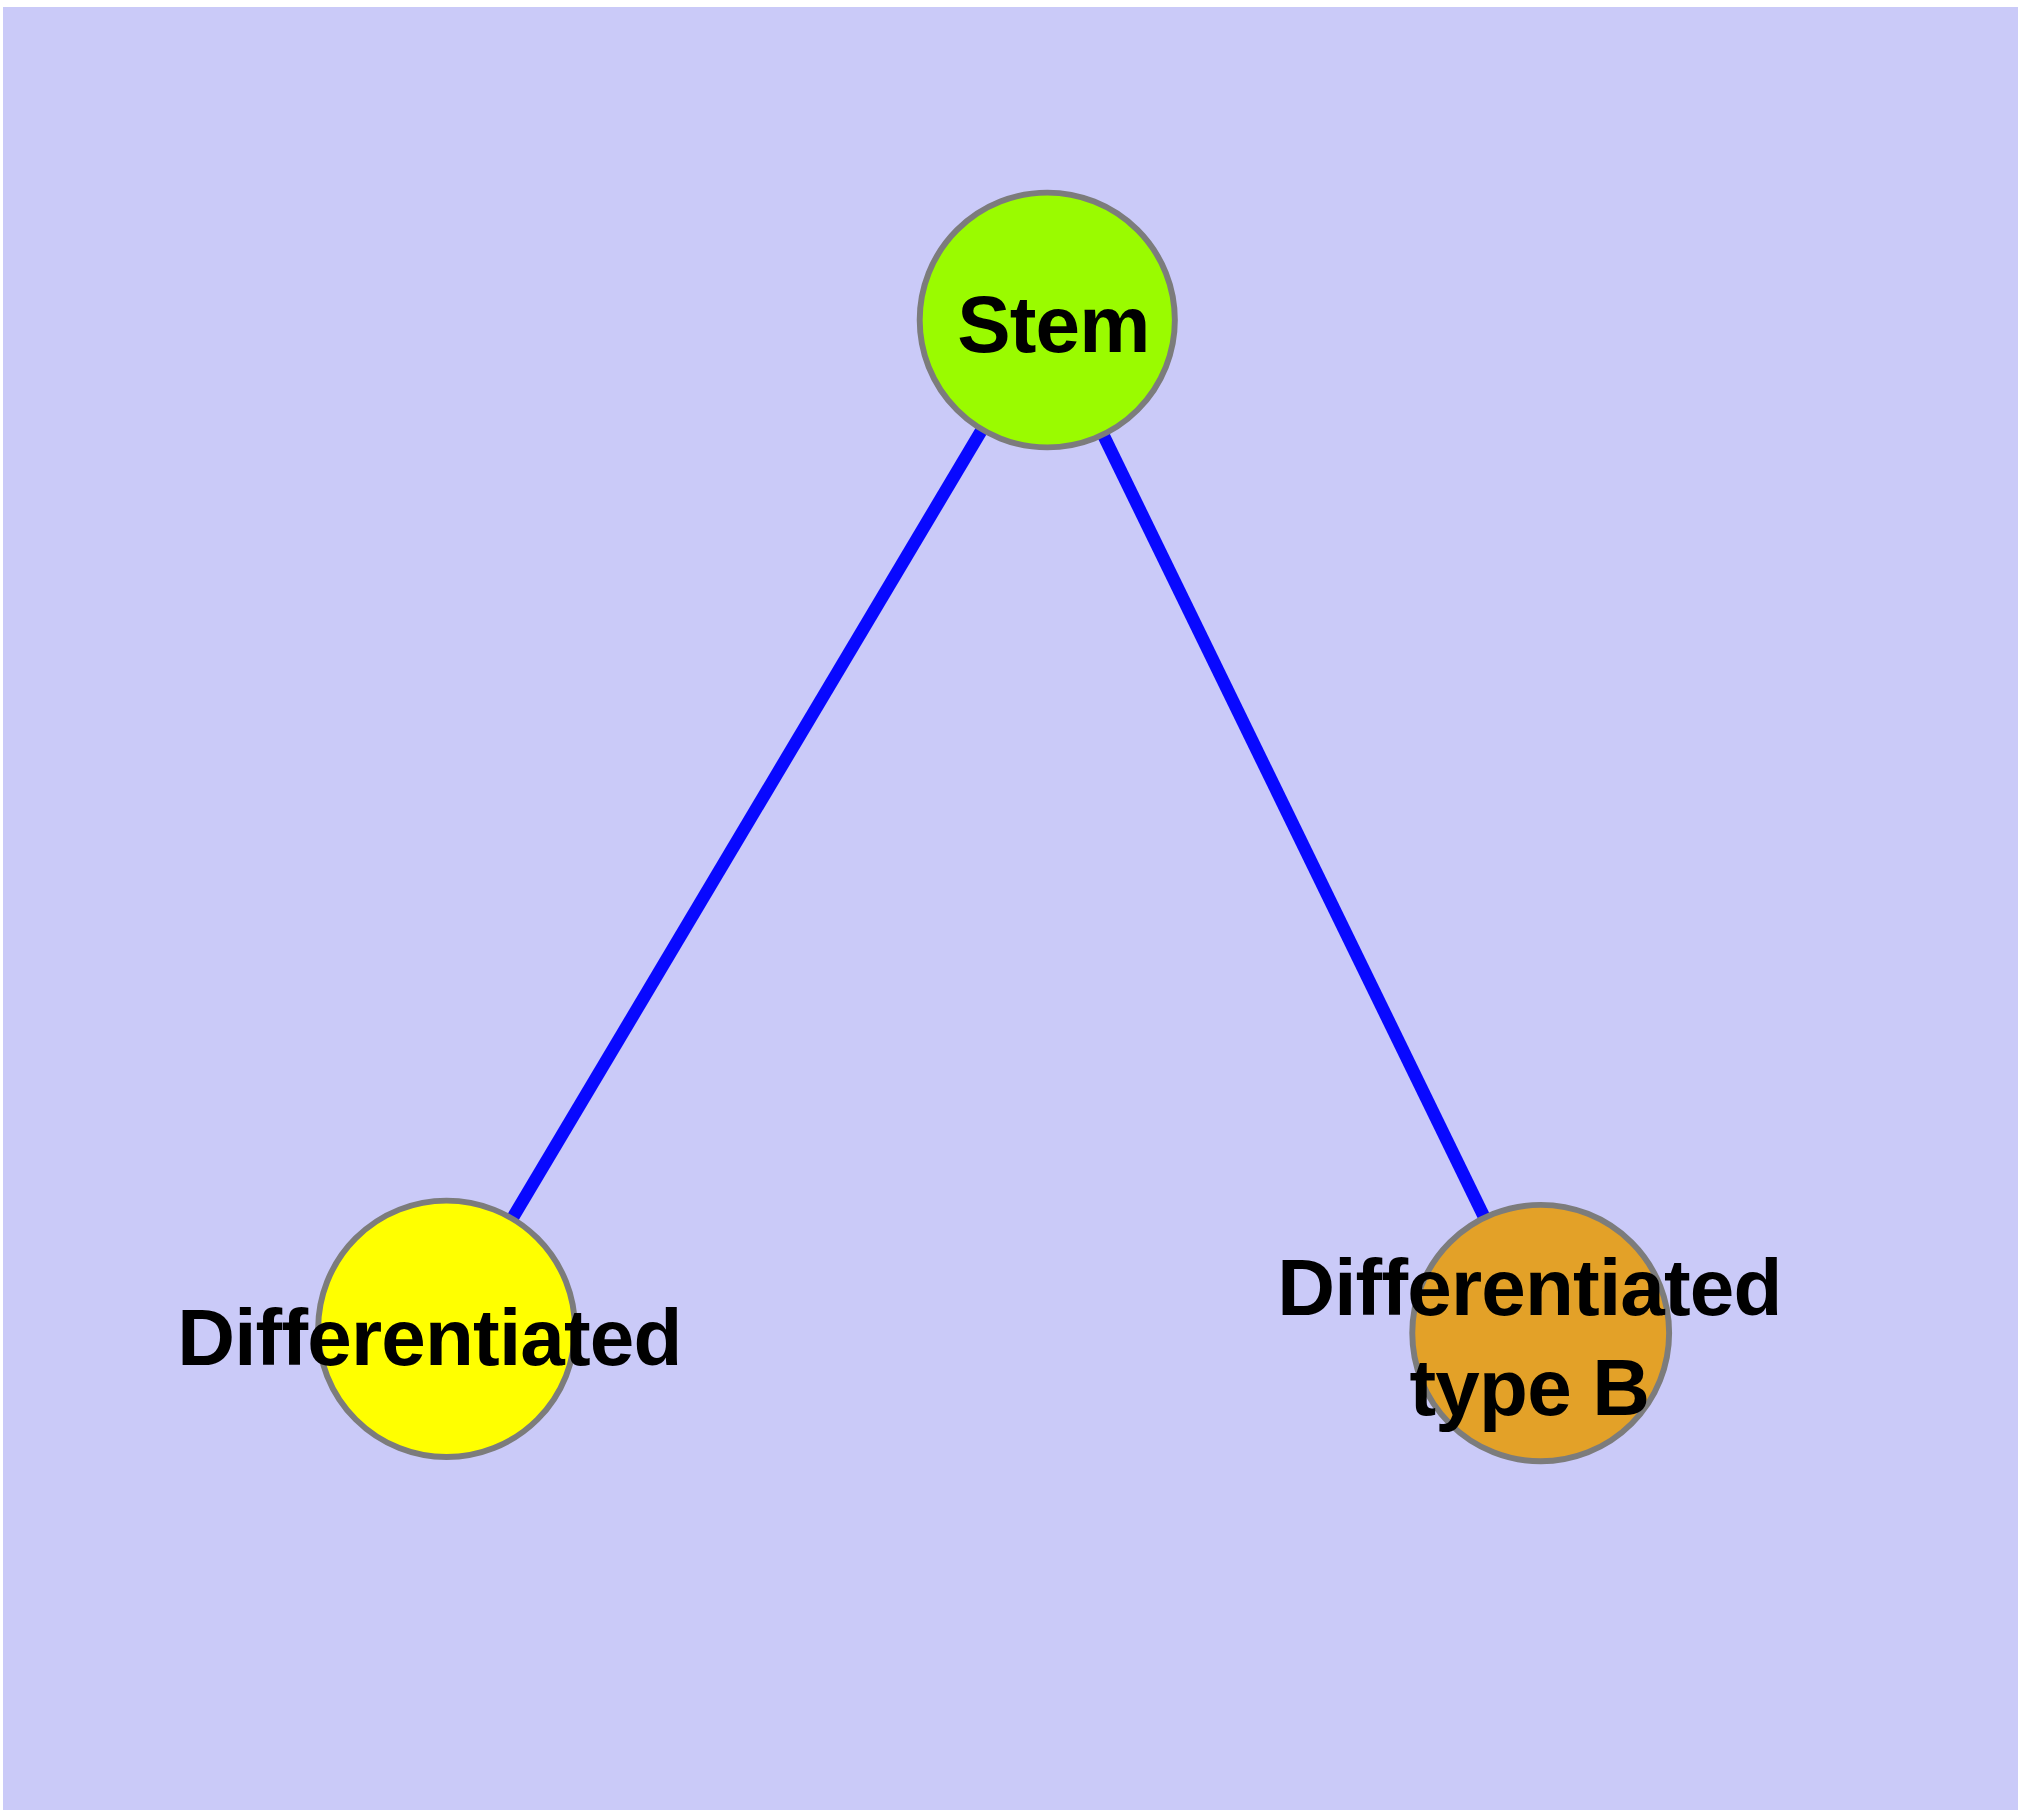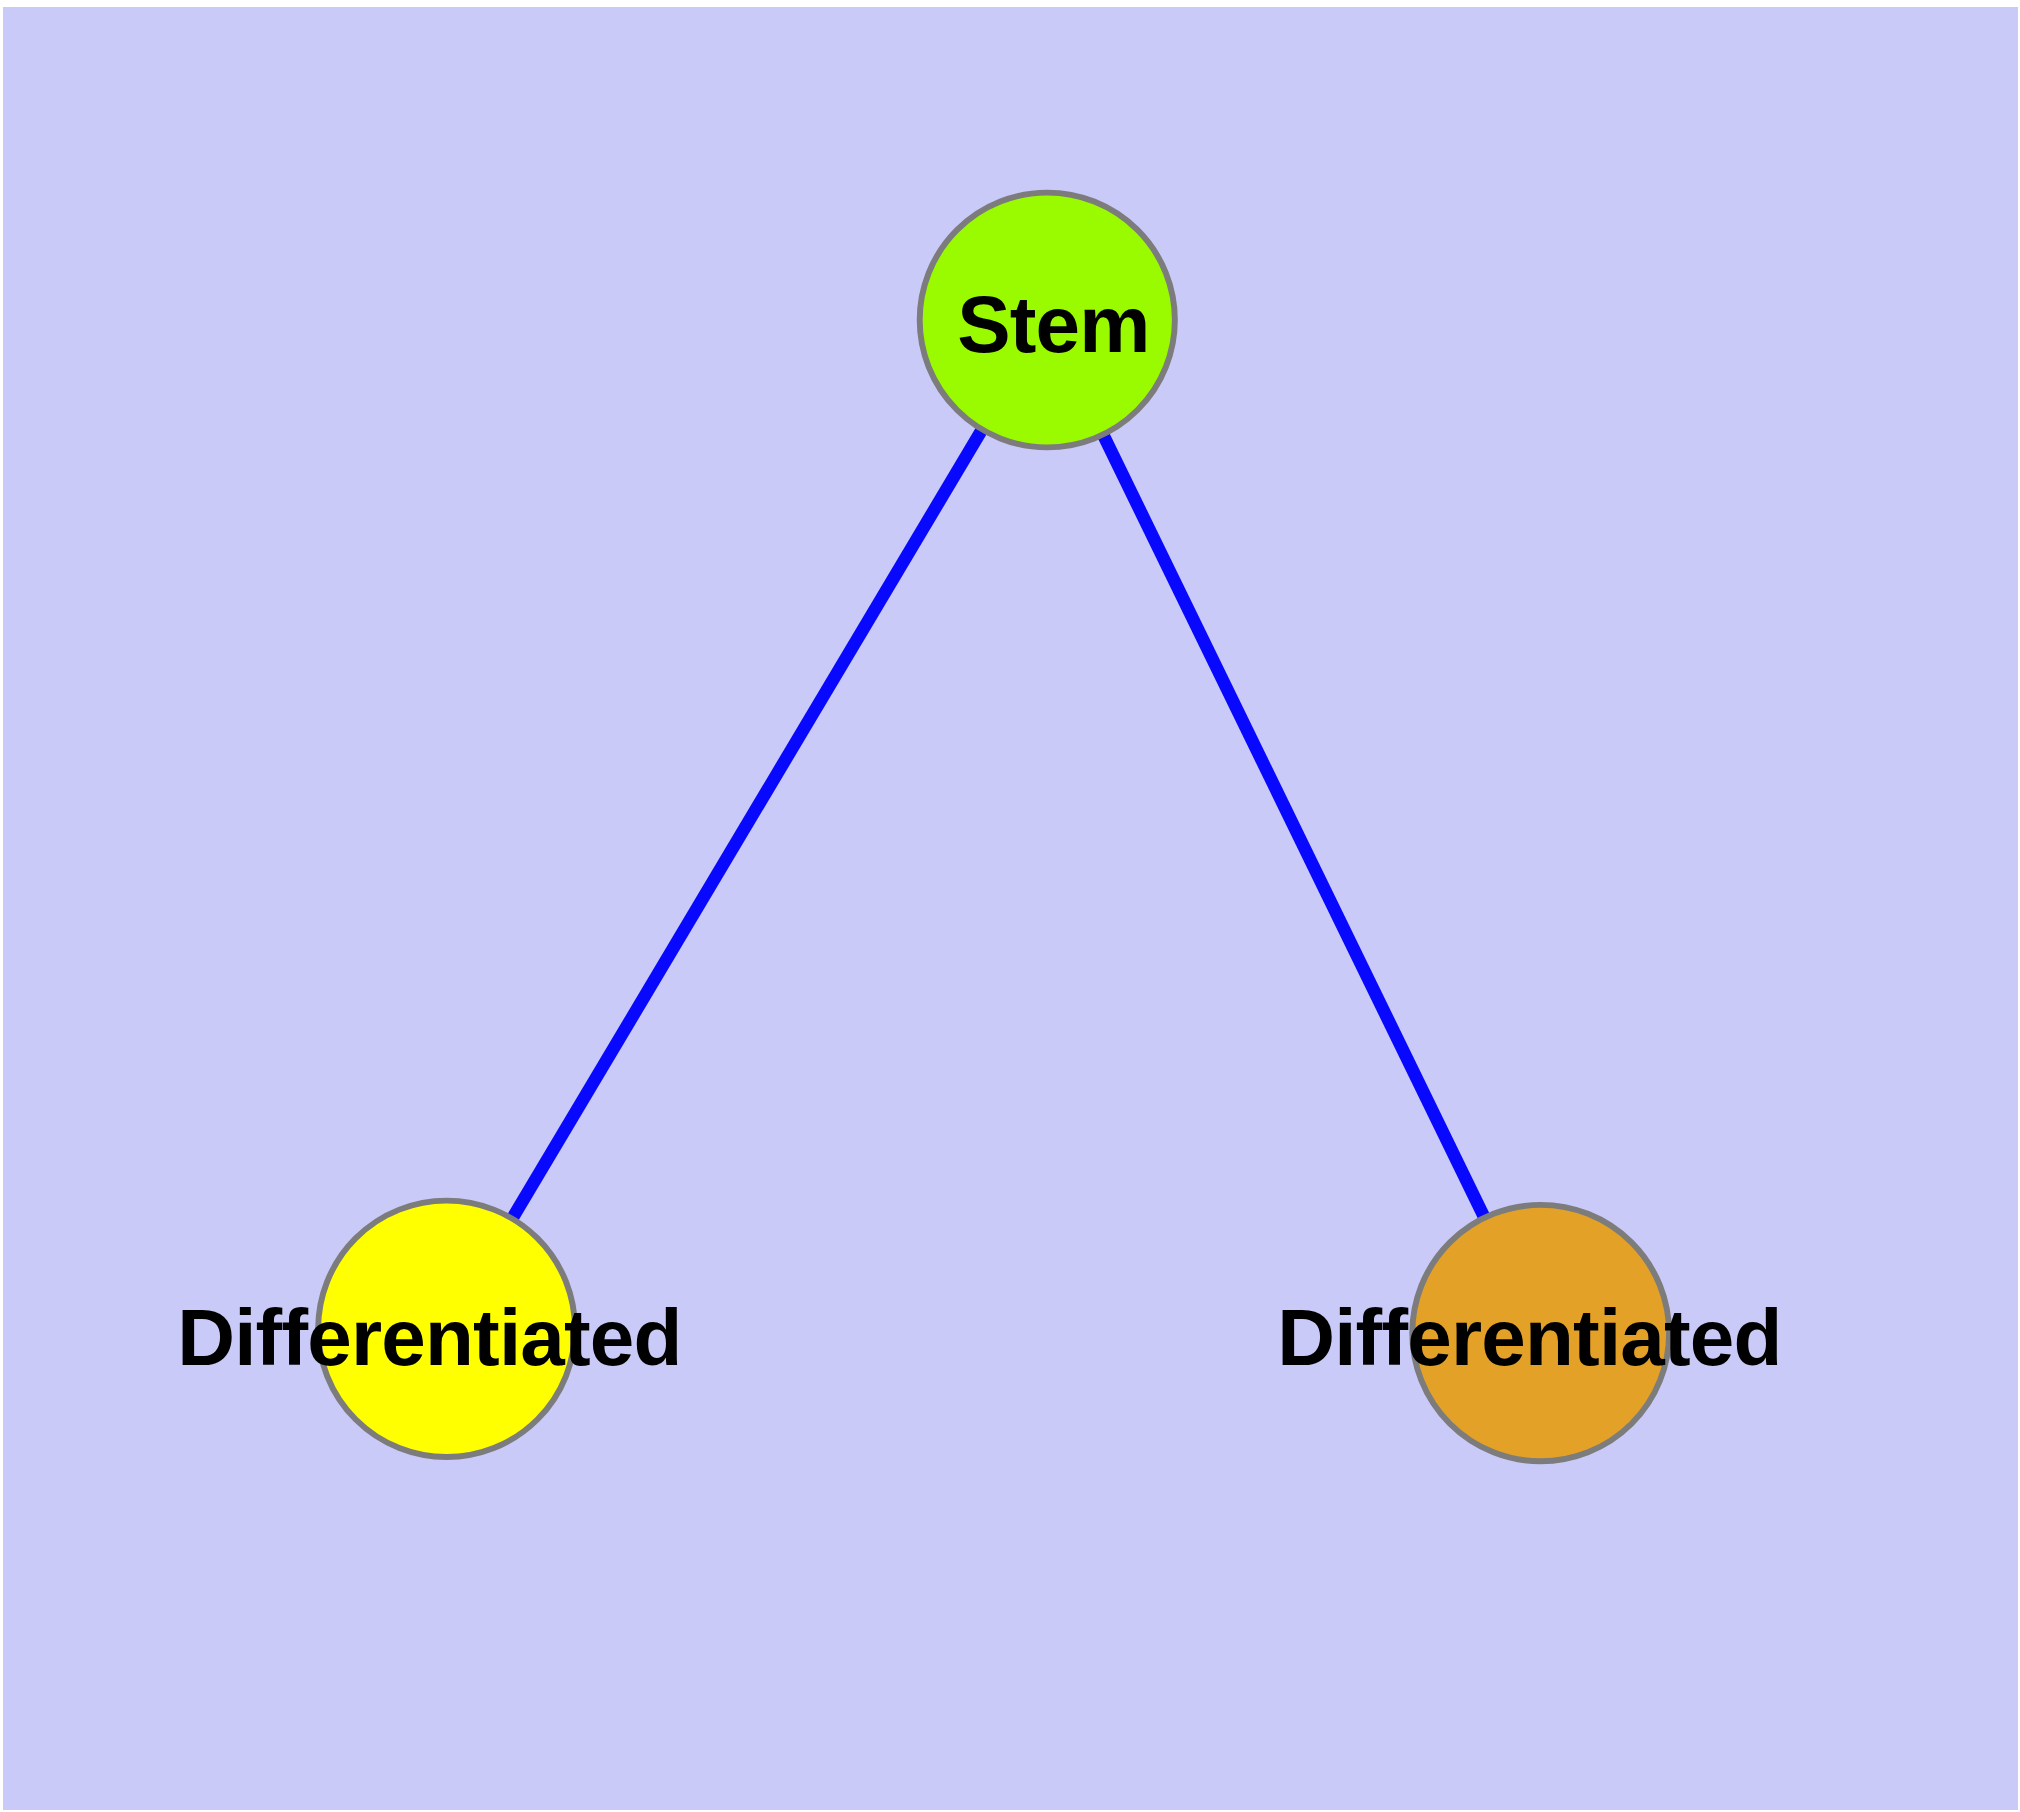--- a/index.html
+++ b/index.html
@@ -64,17 +64,18 @@
     </svg>
 
     <div id="label-stem" class="node-label">Stem</div>
 
     <div id="label-type-a" class="node-label">
       <div>Differentiated</div>
     </div>
 
     <div id="label-type-b" class="node-label">
       <div>Differentiated</div>
+      <div>type B</div>
     </div>
 
   </div>
 </div>
 
 
 </body></html>

